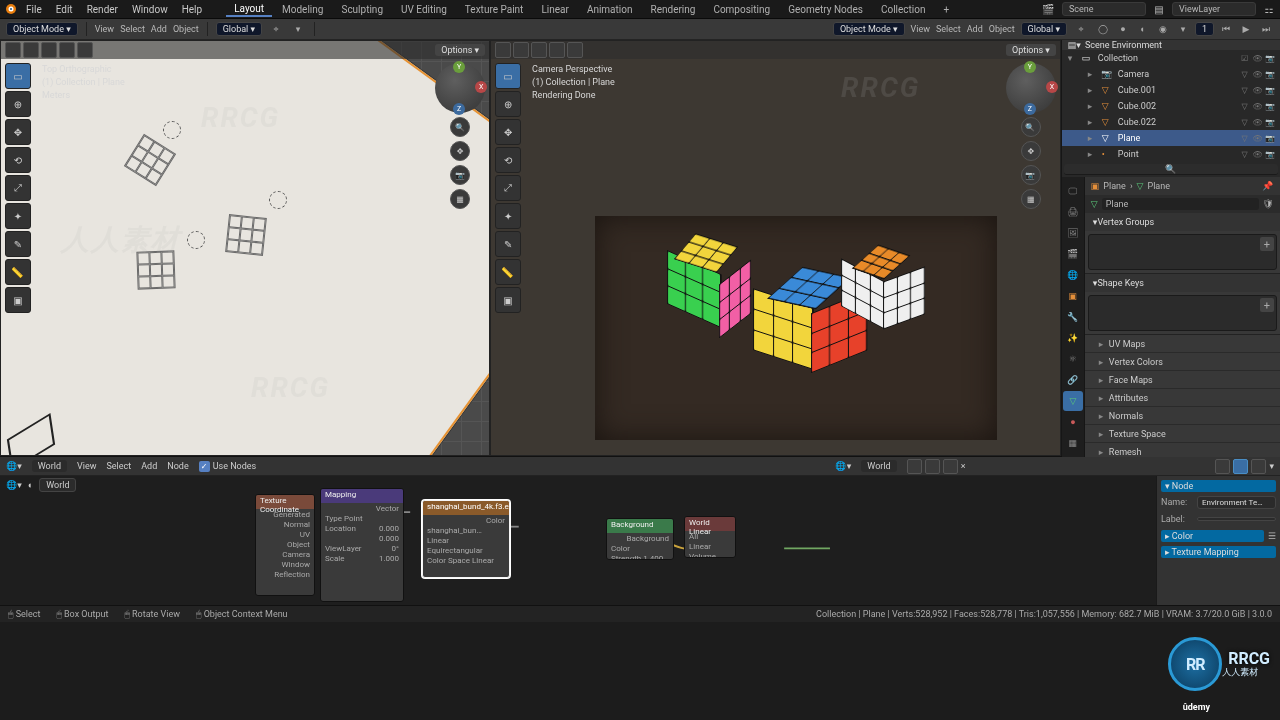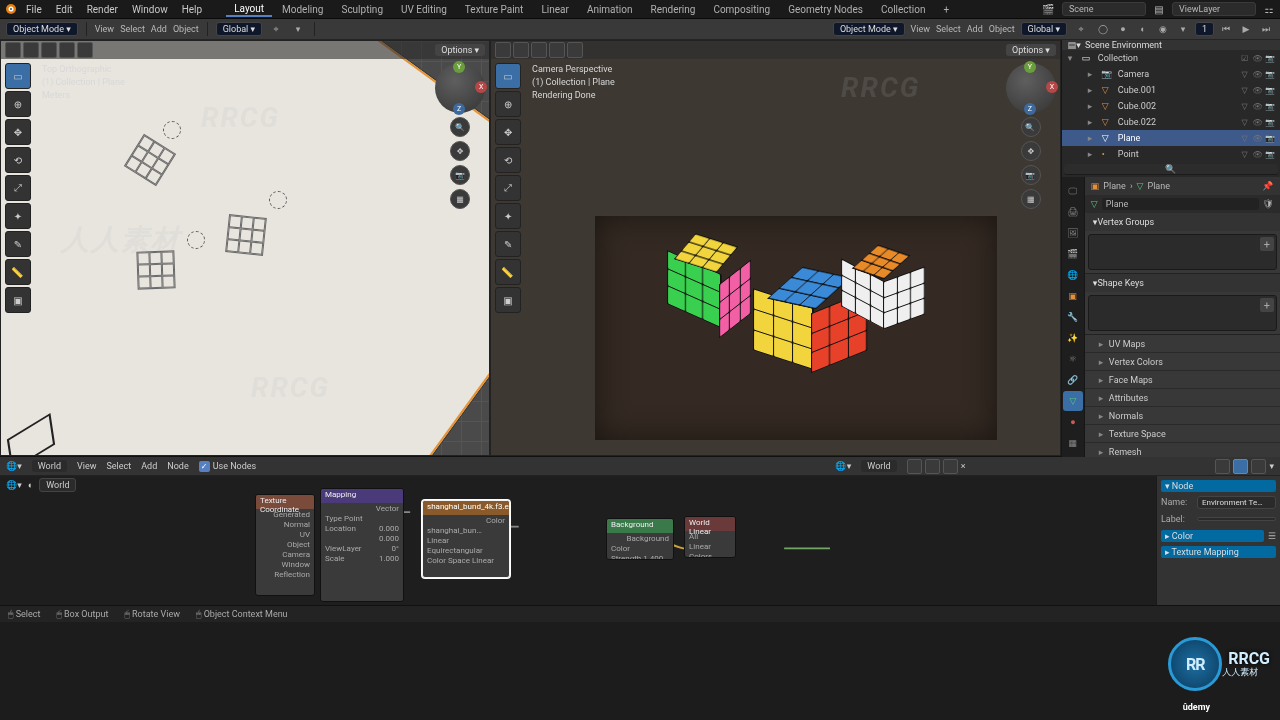--- a/index.html
+++ b/index.html
@@ -720,21 +720,21 @@
       <div class="ntitle">World Linear</div>
       <div class="nrow">
           <span>All</span>
           <span></span>
         </div>
       <div class="nrow">
           <span>Linear</span>
           <span></span>
         </div>
       <div class="nrow">
-          <span>Colors</span>
+          <span>Volume</span>
           <span></span>
         </div>
     </div>
 
     <div class="side-node">
       <div class="ttl">▾ <span>Node</span></div>
       <div class="srow">
           <span class="lbl">Name:</span>
           <span class="val">Environment Te…</span>
         </div>
@@ -750,19 +750,20 @@
 
     </div>
   </div>
 </div>
 
 <div class="footer">
   <span>🖱 <span>Select</span></span>
   <span>🖱 <span>Box Output</span></span>
   <span>🖱 <span>Rotate View</span></span>
   <span>🖱 <span>Object Context Menu</span></span>
+  <span class="right">Collection | Plane | Verts:528,952 | Faces:528,778 | Tris:1,057,556 | Memory: 682.7 MiB | VRAM: 3.7/20.0 GiB | 3.0.0</span>
 </div>
 
 <div class="wm-logo">
   <div class="circle">RR</div>
   <div><span class="txt">RRCG</span><span class="sub">人人素材</span></div>
 </div>
 <div class="udemy">ûdemy</div>
 
 </body></html>

